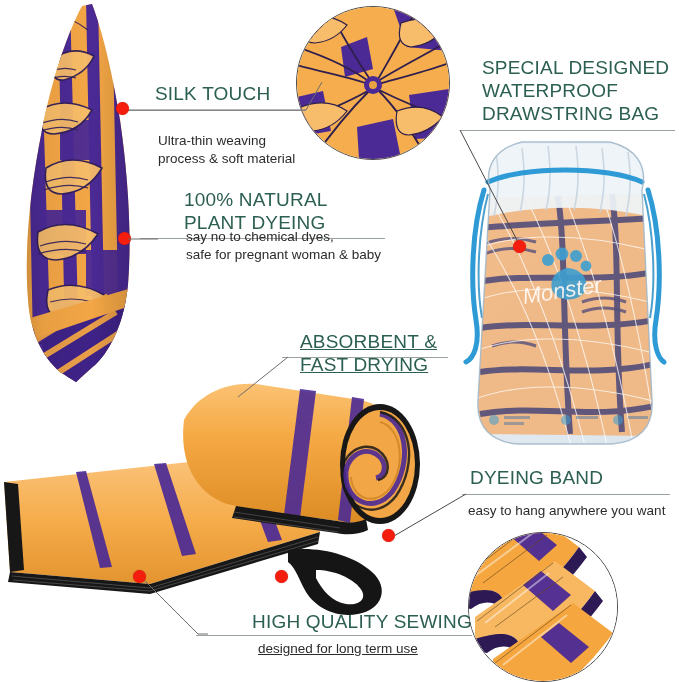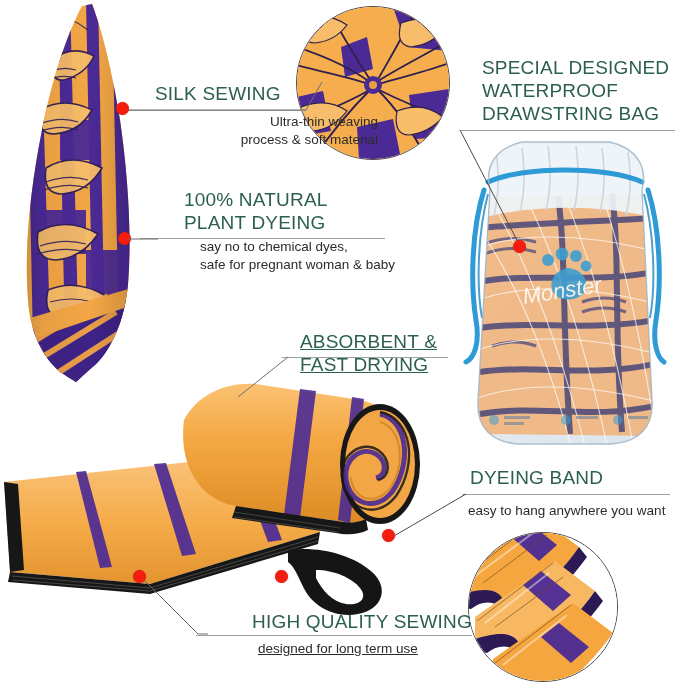--- a/index.html
+++ b/index.html
@@ -354,37 +354,37 @@
         <g stroke="#ffffff" stroke-width="2" opacity=".45" fill="none">
           <path d="M2,46 L64,0"></path>
             <path d="M16,90 L80,40"></path>
             <path d="M34,132 L98,82"></path>
         </g>
       </g>
     </svg>
   </div>
 
   <div>
-    <div class="heading" style="left:155px;top:82px;width:200px;">SILK SEWING</div>
+    <div class="heading" style="left:155px;top:82px;width:200px;">SILK TOUCH</div>
     <div class="rule" style="left:128px;top:110px;width:178px;"></div>
-    <div class="sub" style="left:158px;top:113px;width:220px;text-align:right;">Ultra-thin weaving
+    <div class="sub" style="left:158px;top:132px;width:220px;">Ultra-thin weaving
 process &amp; soft material</div>
     <div class="lead" style="left:126px;top:20px;width:200px;height:100px;">
       <svg width="200" height="100" viewBox="0 0 200 100">
         <path d="M2,90 L180,90 L196,62" stroke="#6d6d6d" stroke-width="1" fill="none"></path>
       </svg>
     </div>
     <div class="dot" style="left:116px;top:102px;"></div>
   </div>
 
   <div>
     <div class="heading" style="left:184px;top:188px;width:260px;">100% NATURAL
 PLANT DYEING</div>
     <div class="rule" style="left:140px;top:238px;width:245px;"></div>
-    <div class="sub" style="left:186px;top:238px;width:300px;margin-left:14px;">say no to chemical dyes,
+    <div class="sub" style="left:186px;top:228px;width:300px;">say no to chemical dyes,
 safe for pregnant woman &amp; baby</div>
     <div class="dot" style="left:118px;top:232px;"></div>
     <div class="lead" style="left:128px;top:232px;width:30px;height:14px;">
       <svg width="30" height="14" viewBox="0 0 30 14">
         <path d="M0,7 L30,7" stroke="#6d6d6d" stroke-width="1" fill="none"></path>
       </svg>
     </div>
   </div>
 
   <div>

